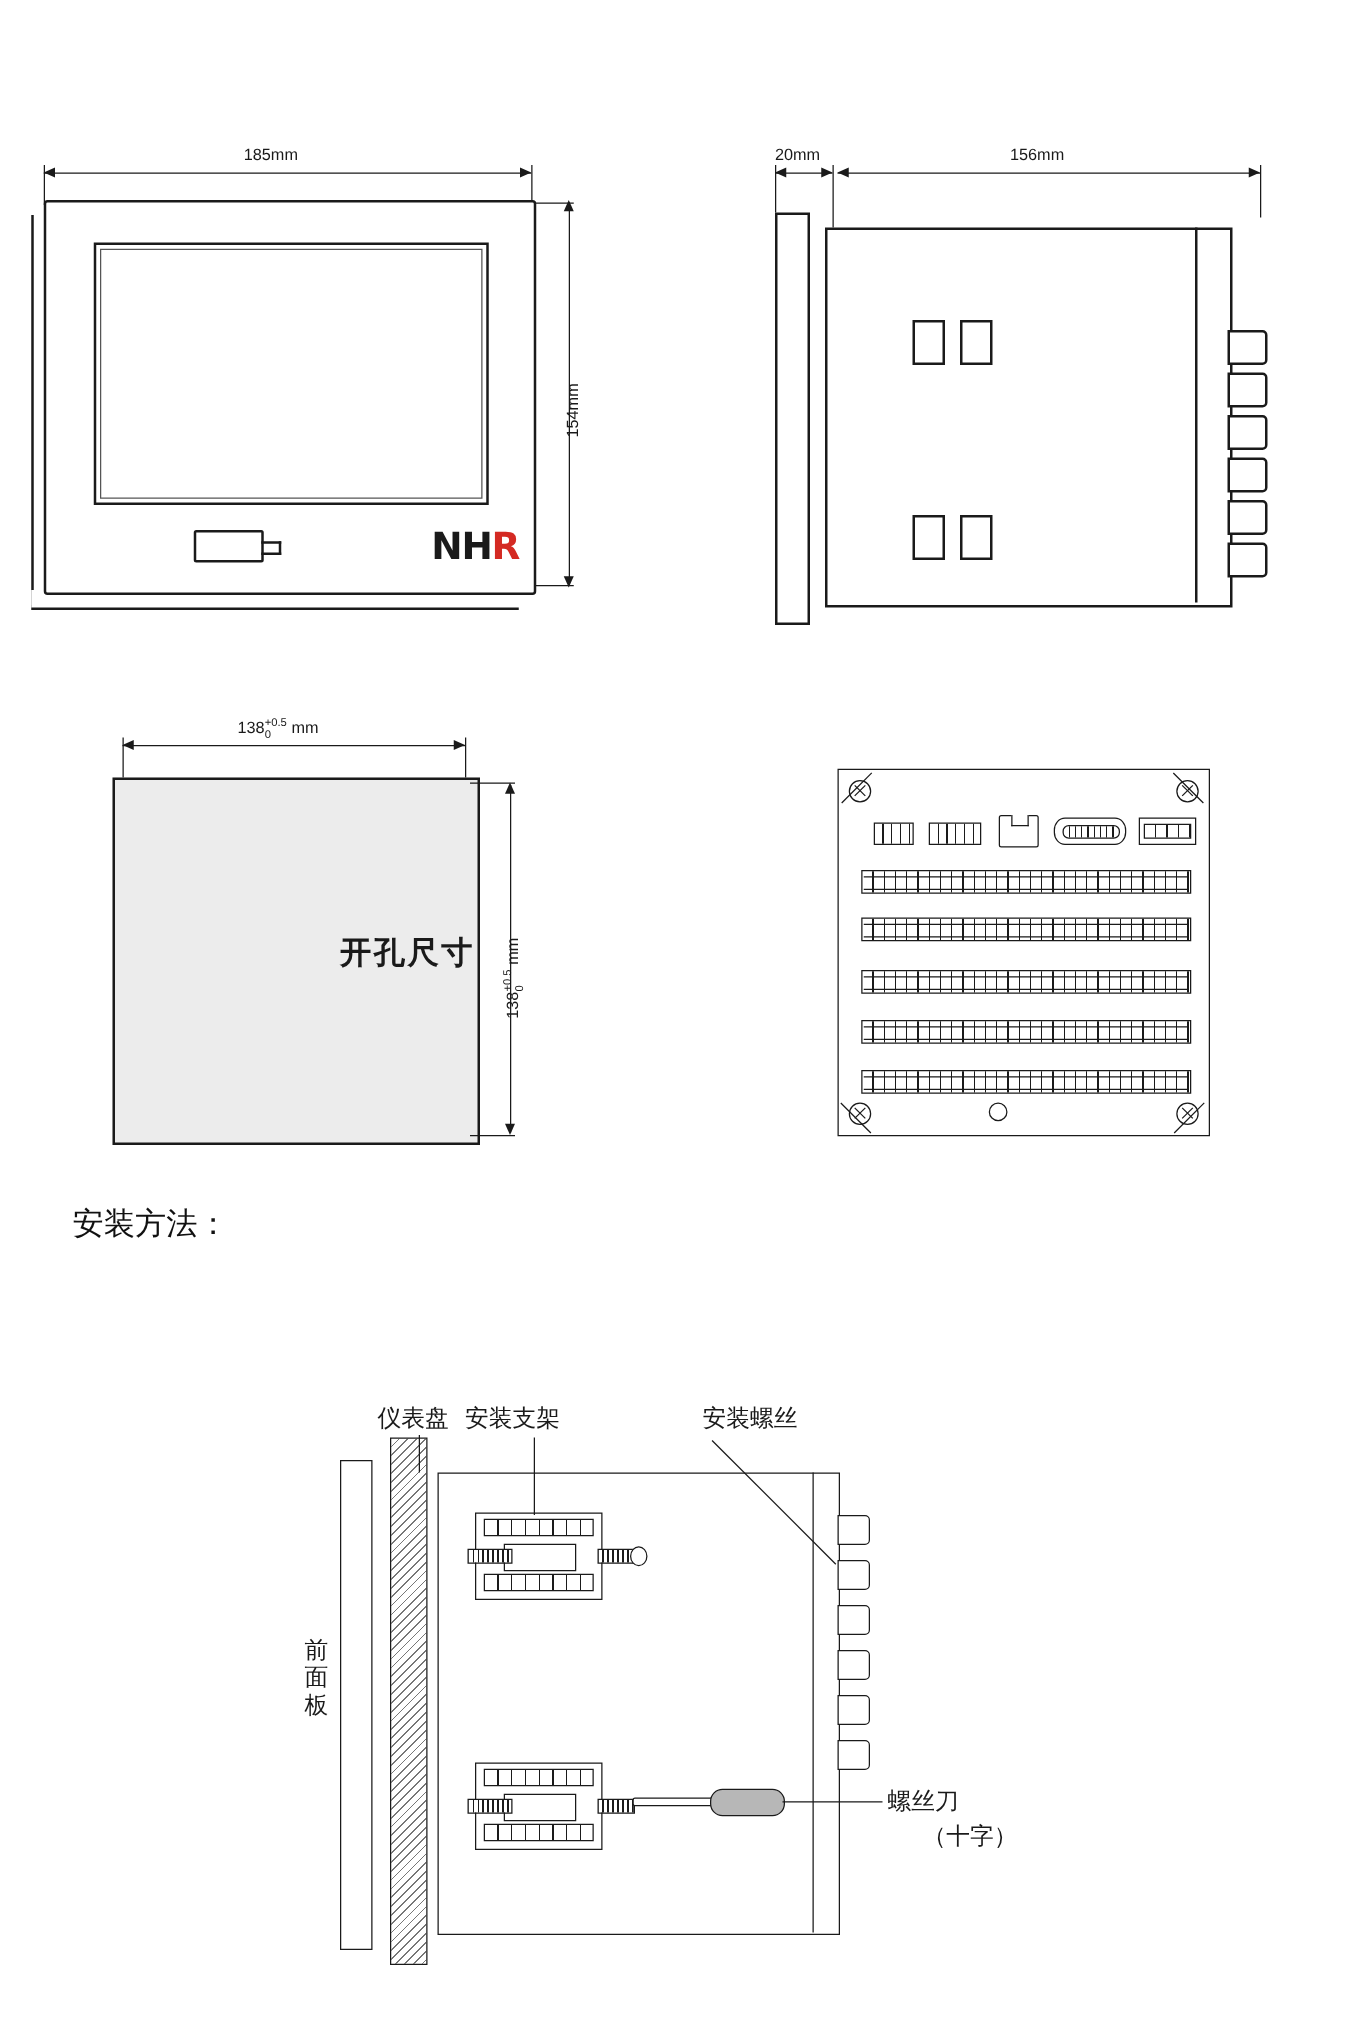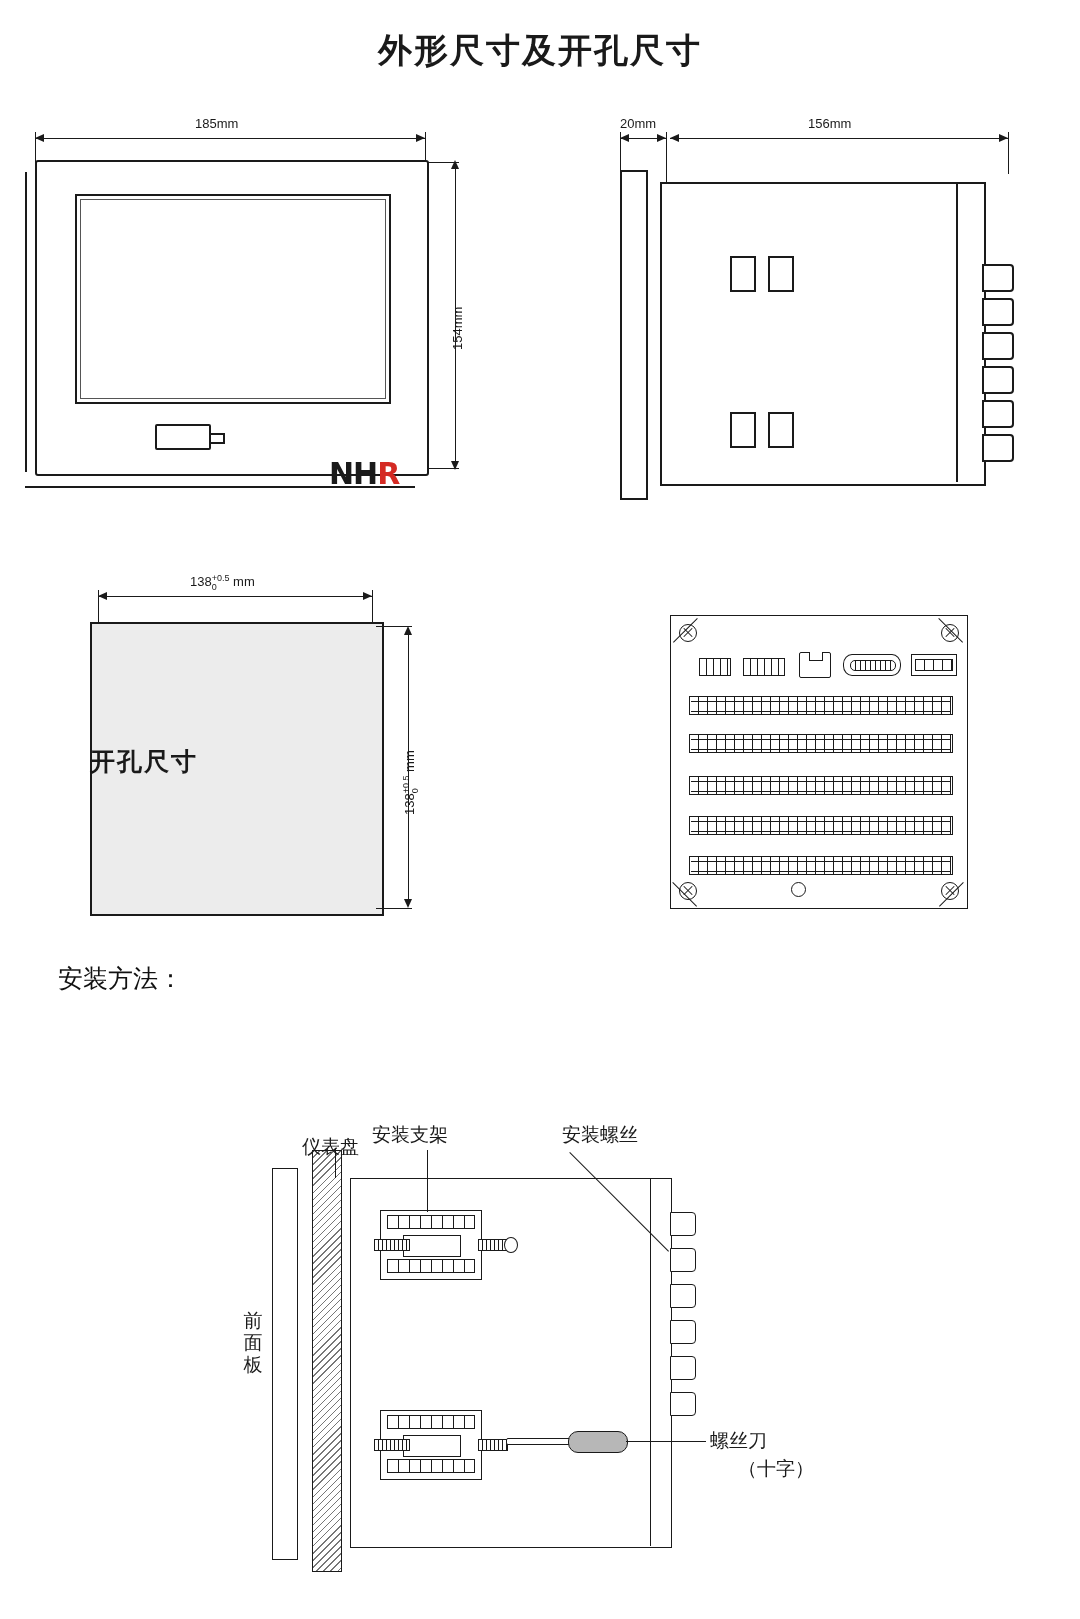--- a/index.html
+++ b/index.html
@@ -25,35 +25,35 @@
 
   
   #front-view{left:25px;top:160px;width:400px;height:330px;}
   .fv-body{position:absolute;left:10px;top:0;width:390px;height:312px;border:2px solid #1a1a1a;border-radius:3px;background:#fff;}
   .fv-shadowL{position:absolute;left:0;top:12px;width:12px;height:312px;border-left:2px solid #1a1a1a;border-bottom:2px solid #1a1a1a;background:#fff;}
   .fv-shadowB{position:absolute;left:0;top:312px;width:390px;height:14px;border-bottom:2px solid #1a1a1a;background:#fff;}
   .fv-screen{position:absolute;left:38px;top:32px;width:312px;height:206px;border:2px solid #1a1a1a;background:#fff;}
   .fv-screen-in{position:absolute;left:3px;top:3px;right:3px;bottom:3px;border:1px solid #555;}
   .fv-btn{position:absolute;left:118px;top:262px;width:52px;height:22px;border:2px solid #1a1a1a;border-radius:2px;background:#fff;}
   .fv-btn:after{content:"";position:absolute;left:52px;top:7px;width:14px;height:7px;border:2px solid #1a1a1a;border-left:none;}
-  .fv-logo{position:absolute;left:292px;top:258px;font-size:30px;font-weight:bold;font-family:"DejaVu Sans",sans-serif;letter-spacing:-1px;margin-top:36px;}
+  .fv-logo{position:absolute;left:308px;top:258px;font-size:30px;font-weight:bold;font-family:"DejaVu Sans",sans-serif;letter-spacing:-1px;}
   .fv-logo .r{color:#d42a23;}
 
   
   #side-view{left:600px;top:160px;width:430px;height:340px;}
   .sv-bezel{position:absolute;left:20px;top:10px;width:24px;height:326px;border:2px solid #1a1a1a;background:#fff;}
   .sv-case{position:absolute;left:60px;top:22px;width:322px;height:300px;border:2px solid #1a1a1a;background:#fff;}
   .sv-rear{position:absolute;left:356px;top:22px;width:26px;height:300px;border-left:2px solid #1a1a1a;}
   .sv-sq{position:absolute;width:22px;height:32px;border:2px solid #1a1a1a;background:#fff;}
   .sv-tab{position:absolute;left:382px;width:28px;height:24px;border:2px solid #1a1a1a;border-radius:0 4px 4px 0;background:#fff;}
 
   
   #cutout-view{left:90px;top:600px;width:420px;height:330px;}
   .cut-rect{position:absolute;left:0;top:22px;width:290px;height:290px;border:2px solid #1a1a1a;background:#ececec;}
-  .cut-label{position:absolute;left:0;top:145px;width:290px;text-align:left;font-size:25px;font-weight:bold;font-family:"DejaVu Sans",sans-serif;letter-spacing:2px;}
+  .cut-label{position:absolute;left:0;top:145px;width:290px;text-align:right;font-size:25px;font-weight:bold;font-family:"DejaVu Sans",sans-serif;letter-spacing:2px;}
 
   
   #rear-view{left:670px;top:615px;width:300px;height:300px;}
   .rv-body{position:absolute;left:0;top:0;width:296px;height:292px;border:1px solid #1a1a1a;background:#fff;}
   .rv-corner{position:absolute;width:16px;height:16px;border:1px solid #1a1a1a;border-radius:50%;background:#fff;}
   .rv-corner:before{content:"";position:absolute;left:2px;top:7px;width:12px;height:1px;background:#1a1a1a;transform:rotate(45deg);}
   .rv-corner:after{content:"";position:absolute;left:2px;top:7px;width:12px;height:1px;background:#1a1a1a;transform:rotate(-45deg);}
   .rv-port{position:absolute;border:1px solid #1a1a1a;background:#fff;}
   .rv-strip{position:absolute;height:17px;border:1px solid #1a1a1a;background:repeating-linear-gradient(to right,#fff 0,#fff 8px,#1a1a1a 8px,#1a1a1a 9px);}
   .rv-strip-in{position:absolute;left:1px;right:1px;top:4px;height:9px;border-top:1px solid #1a1a1a;border-bottom:1px solid #1a1a1a;}
@@ -80,21 +80,20 @@
   .driver-handle{position:absolute;width:58px;height:20px;background:#b7b7b7;border:1px solid #1a1a1a;border-radius:10px;}
   .leadline{position:absolute;background:#1a1a1a;height:1px;transform-origin:0 0;}
   .mlabel{position:absolute;font-family:"DejaVu Sans","Liberation Sans",sans-serif;font-size:19px;white-space:nowrap;}
   .mlabel.stack{width:22px;white-space:normal;line-height:1.15;text-align:center;}
 </style>
 </head>
 <body>
 
 <div class="page">
 
-  <div class="title">外形尺寸及开孔尺寸</div>
 
   <div class="abs" id="front-view">
 
     <div class="lineh" style="left:10px;top:-22px;width:390px;"></div>
     <div class="arrowL" style="left:10px;top:-26px;"></div>
     <div class="arrowR" style="left:391px;top:-26px;"></div>
     <div class="linev" style="left:10px;top:-28px;height:32px;"></div>
     <div class="linev" style="left:400px;top:-28px;height:32px;"></div>
     <div class="dimtext" style="left:170px;top:-44px;">185mm</div>
 
@@ -251,21 +250,21 @@
     <div class="screw" style="left:238px;top:319px;width:28px;"></div>
 
     <div class="driver-shaft" style="left:266px;top:318px;width:64px;"></div>
     <div class="driver-handle" style="left:328px;top:311px;"></div>
 
     <div class="leadline" style="left:96px;top:28px;width:30px;transform:rotate(90deg);"></div>
     <div class="leadline" style="left:188px;top:30px;width:62px;transform:rotate(90deg);"></div>
     <div class="leadline" style="left:330px;top:32px;width:140px;transform:rotate(45deg);"></div>
     <div class="leadline" style="left:386px;top:321px;width:80px;"></div>
 
-    <div class="mlabel" style="left:62px;top:14px;text-align:right;">仪表盘</div>
+    <div class="mlabel" style="left:62px;top:2px;text-align:right;">仪表盘</div>
     <div class="mlabel" style="left:132px;top:2px;">安装支架</div>
     <div class="mlabel" style="left:322px;top:2px;">安装螺丝</div>
     <div class="mlabel stack" style="left:2px;top:190px;">前面板</div>
     <div class="mlabel" style="left:470px;top:308px;">螺丝刀</div>
     <div class="mlabel" style="left:498px;top:336px;">（十字）</div>
   </div>
 
 </div>
 
 </body></html>

